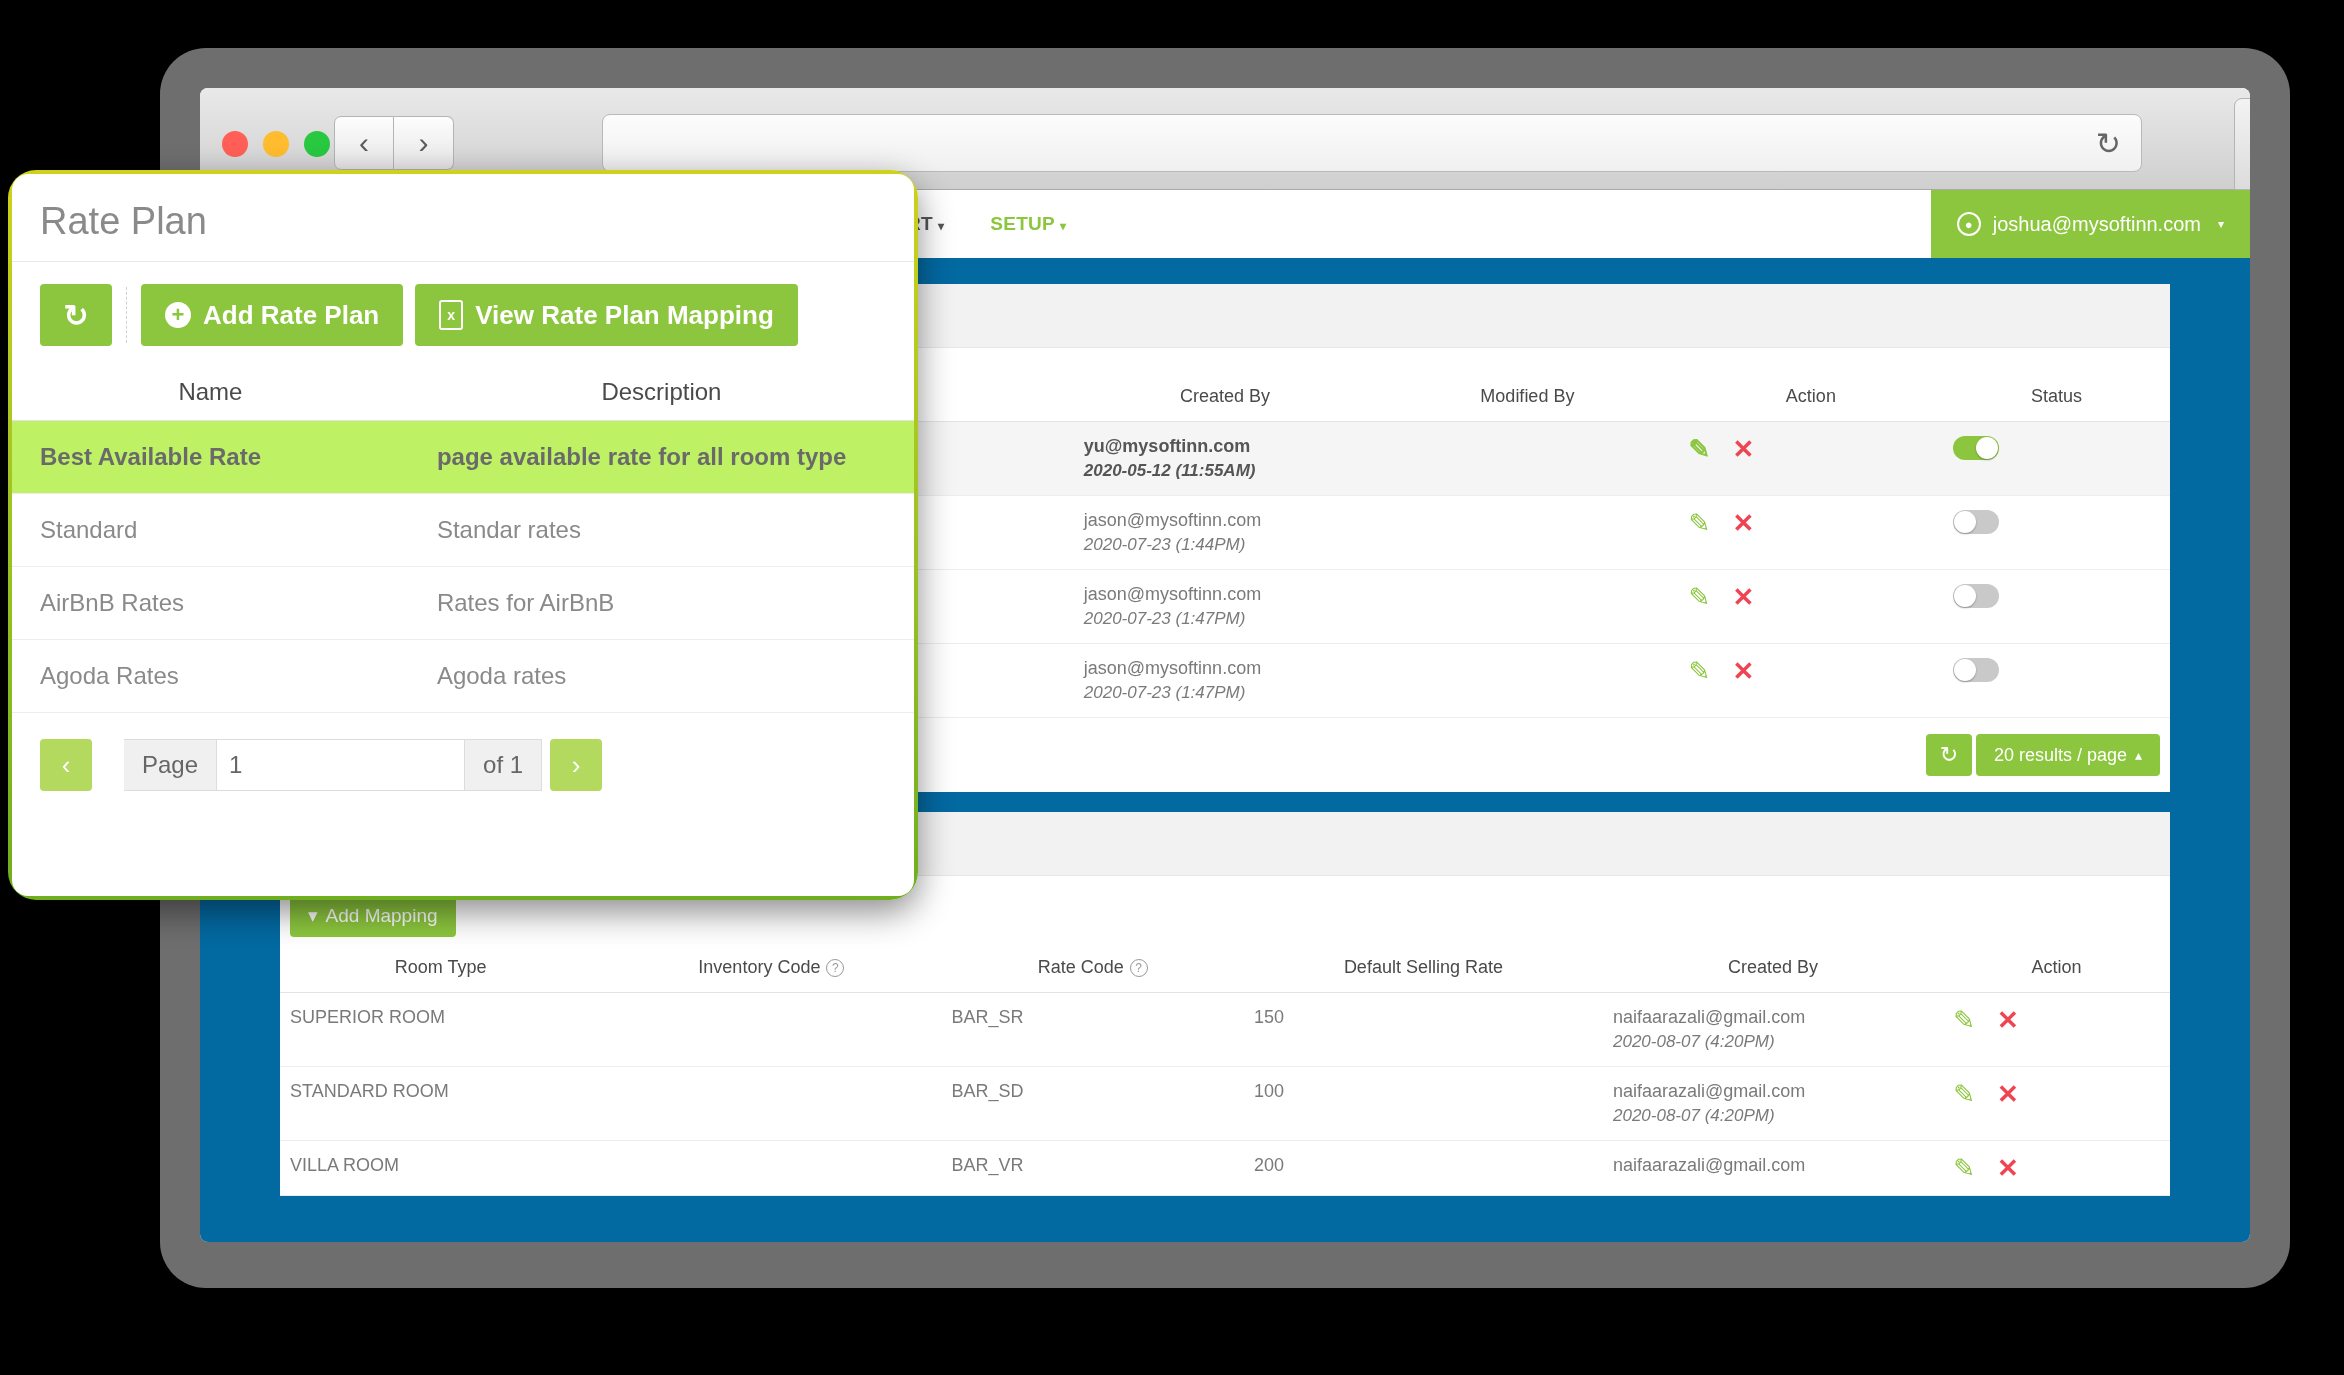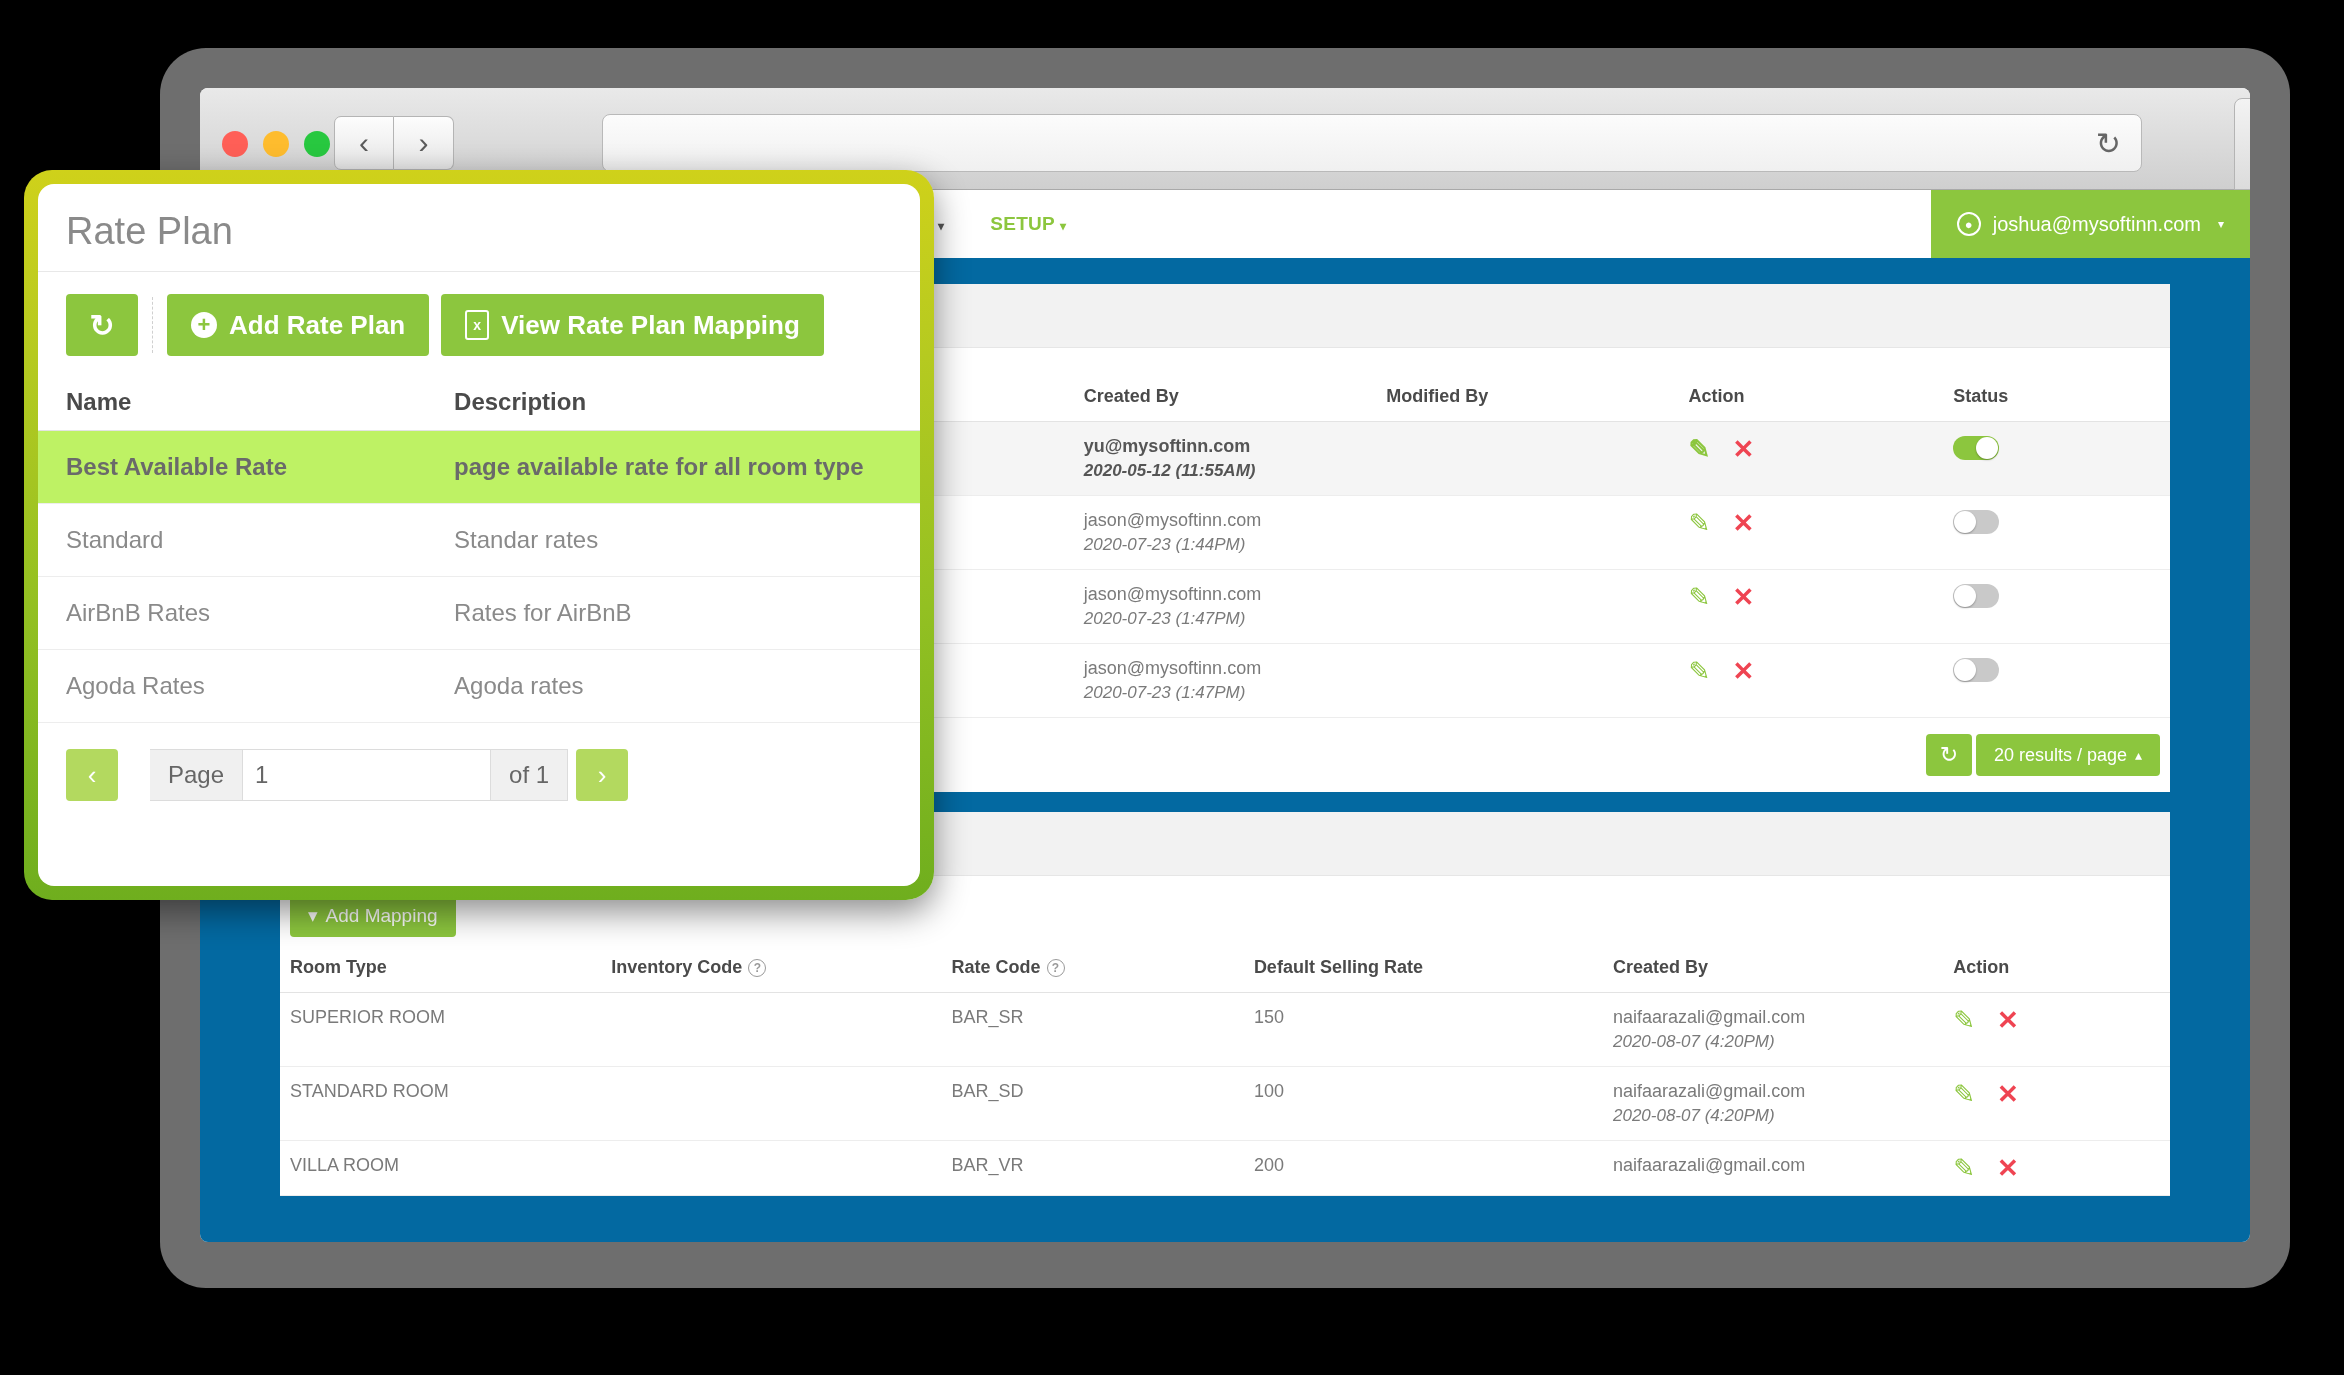--- a/index.html
+++ b/index.html
@@ -67,21 +67,21 @@
   }
 
   
   #appbody{ background:#0369a1; height:calc(100% - 170px); overflow:hidden; position:relative; }
   .panel{ background:#fff; margin:0 80px; }
   .panel-head{ height:64px; background:#f2f2f2; border-bottom:1px solid #e6e6e6; }
   .spacer24{ height:24px; background:#fff; }
 
   table{ width:100%; border-collapse:collapse; }
   th{
-    text-align:left; font-size:18px; color:#4a4a4a; font-weight:bold;
+    text-align:center; font-size:18px; color:#4a4a4a; font-weight:normal;
     padding:14px 10px; border-bottom:1px solid #e3e3e3; white-space:nowrap;
   }
   td{ padding:14px 10px; font-size:18px; color:#7a7a7a; border-bottom:1px solid #ededed; vertical-align:top; }
   tr.hl td{ background:#f5f5f5; color:#555; font-weight:bold; }
   .ts{ display:block; font-style:italic; font-size:17px; margin-top:4px; }
 
   .act{ display:flex; gap:22px; align-items:center; }
   .edit-ic{ color:#8cc63e; font-size:26px; line-height:1; }
   .del-ic{ color:#ef4452; font-size:26px; font-weight:bold; line-height:1; }
 
@@ -104,22 +104,22 @@
   .rightctl{ margin-left:auto; display:flex; gap:4px; }
   .grnbtn{ background:#8cc63e; color:#fff; border-radius:4px; display:flex; align-items:center;
     justify-content:center; font-size:18px; padding:0 18px; height:42px; white-space:nowrap; }
   .grnbtn.sq{ width:46px; padding:0; font-size:22px; }
 
   .addmap{ display:inline-flex; align-items:center; gap:8px; background:#8cc63e; color:#fff;
     padding:10px 18px; border-radius:4px; font-size:19px; margin:18px 0 6px 10px; }
 
   
   #modal{
-    position:absolute; left:24px; top:170px; width:910px; height:730px;
-    border-radius:28px; padding:14px;
+    position:absolute; left:8px; top:170px; width:910px; height:730px;
+    border-radius:28px; padding:4px;
     background:linear-gradient(180deg,#cfd11a 0%,#b6ca20 25%,#93c022 60%,#6fae1e 100%);
     box-shadow:0 12px 34px rgba(0,0,0,.45);
   }
   #modal-inner{ background:#fff; width:100%; height:100%; border-radius:16px; overflow:hidden; }
   #modal-title{ font-size:38px; color:#8a8a8a; font-weight:300; padding:26px 28px 18px; border-bottom:1px solid #e8e8e8; }
   #modal-tools{ display:flex; align-items:center; gap:0; padding:22px 28px 10px; }
   .mtool{ background:#8cc63e; color:#fff; height:62px; border-radius:4px;
     display:flex; align-items:center; justify-content:center; gap:12px;
     font-size:26px; font-weight:bold; padding:0 24px; }
   .mtool.sq{ width:72px; padding:0; font-size:30px; }

